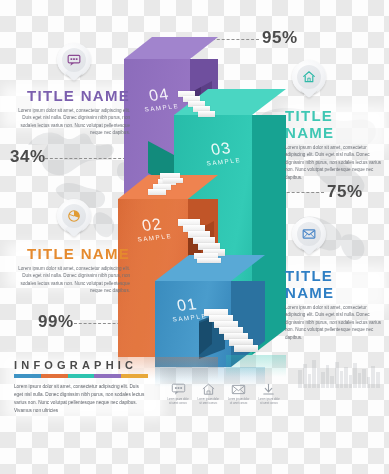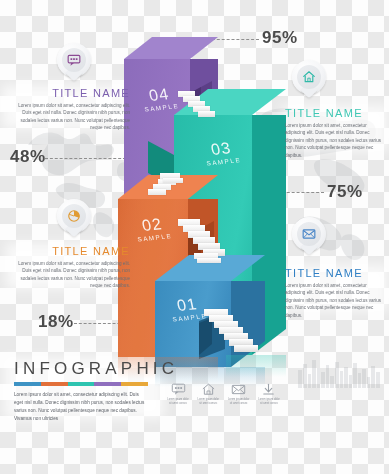--- a/index.html
+++ b/index.html
@@ -40,40 +40,40 @@
   }
   .pin .inner{
     position:absolute;left:5px;top:5px;width:24px;height:24px;border-radius:50%;
     background:linear-gradient(150deg,#eceef1,#dfe2e6);
     display:flex;align-items:center;justify-content:center;
   }
   .pin svg{width:14px;height:14px;display:block;}
 
   
   .tblock{position:absolute;width:122px;}
-  .tblock .ttl{font-size:11px;font-weight:400;letter-spacing:1.3px;margin:0 0 3px 0;}
+  .tblock .ttl{font-size:15px;font-weight:700;letter-spacing:1.3px;margin:0 0 3px 0;}
   .tblock .body{font-size:4.6px;line-height:1.62;color:#6b6f76;margin:0;}
   .tblock.right{text-align:left;}
   .tblock.left{text-align:right;}
 
   
   .blk{position:absolute;}
   .face{position:absolute;}
   .lbl{position:absolute;color:#fff;opacity:.9;text-align:center;line-height:1;
        transform:rotate(-12deg) skewY(6deg);}
   .lbl .num{font-size:16px;font-weight:400;letter-spacing:1px;display:block;}
   .lbl .smp{font-size:6.2px;letter-spacing:1.6px;display:block;margin-top:2px;}
 
   
   .stair{position:absolute;}
   .step{position:absolute;background:#ffffff;box-shadow:0 0 0 .4px rgba(0,0,0,.06);}
 
   
   .footer{position:absolute;left:14px;top:332px;width:140px;}
-  .footer .h1{font-size:17px;letter-spacing:4.2px;color:#4a4a4a;font-weight:400;}
+  .footer .h1{font-size:11px;letter-spacing:4.2px;color:#4a4a4a;font-weight:700;}
   .footer .bar{display:flex;height:4px;margin:3px 0 4px 0;width:134px;}
   .footer .bar i{flex:1;display:block;}
   .footer .h2{font-size:10.5px;letter-spacing:4.2px;color:#4a4a4a;font-weight:400;}
   .footer .p{font-size:4.7px;line-height:1.7;color:#5d6168;margin-top:5px;width:134px;}
 
   .ficons{position:absolute;left:166px;top:356px;width:115px;display:flex;justify-content:space-between;}
   .ficon{width:24px;text-align:center;}
   .ficon svg{width:15px;height:13px;display:block;margin:0 auto 2px auto;}
   .ficon .cap{font-size:2.6px;line-height:1.5;color:#8d9199;}
 
@@ -109,29 +109,29 @@
   <div class="wash" style="left:2px;top:58px;width:132px;height:44px;"></div>
   <div class="wash" style="left:282px;top:78px;width:106px;height:46px;"></div>
   <div class="wash" style="left:6px;top:216px;width:130px;height:46px;"></div>
   <div class="wash" style="left:282px;top:238px;width:106px;height:46px;"></div>
   <div class="wash" style="left:4px;top:330px;width:160px;height:62px;"></div>
 
   <div class="pct" style="left:262px;top:1px;">95%</div>
   <div class="lead" style="left:207px;top:12px;width:52px;"></div>
   <div class="lead diag" style="left:199px;top:21px;width:13px;transform:rotate(-42deg);"></div>
 
-  <div class="pct" style="left:10px;top:120px;">48%</div>
+  <div class="pct" style="left:10px;top:120px;">34%</div>
   <div class="lead" style="left:45px;top:131px;width:81px;"></div>
 
   <div class="pct" style="left:327px;top:155px;">75%</div>
   <div class="lead" style="left:277px;top:165px;width:47px;"></div>
   <div class="lead diag" style="left:256px;top:182px;width:24px;transform:rotate(-40deg);"></div>
   <div class="dot" style="left:254px;top:182px;"></div>
 
-  <div class="pct" style="left:38px;top:285px;">18%</div>
+  <div class="pct" style="left:38px;top:285px;">99%</div>
   <div class="lead" style="left:74px;top:296px;width:56px;"></div>
 
   <div class="blk" style="left:124px;top:10px;width:94px;height:318px;">
 
     <div class="face" style="left:0;top:0;width:94px;height:36px;background:#a184cd;
              clip-path:polygon(0 22px,28px 0,94px 0,66px 22px);"></div>
 
     <div class="face" style="left:66px;top:22px;width:28px;height:296px;background:#6f4f9e;
              clip-path:polygon(0 0,28px -22px,28px 274px,0 296px);"></div>
 

